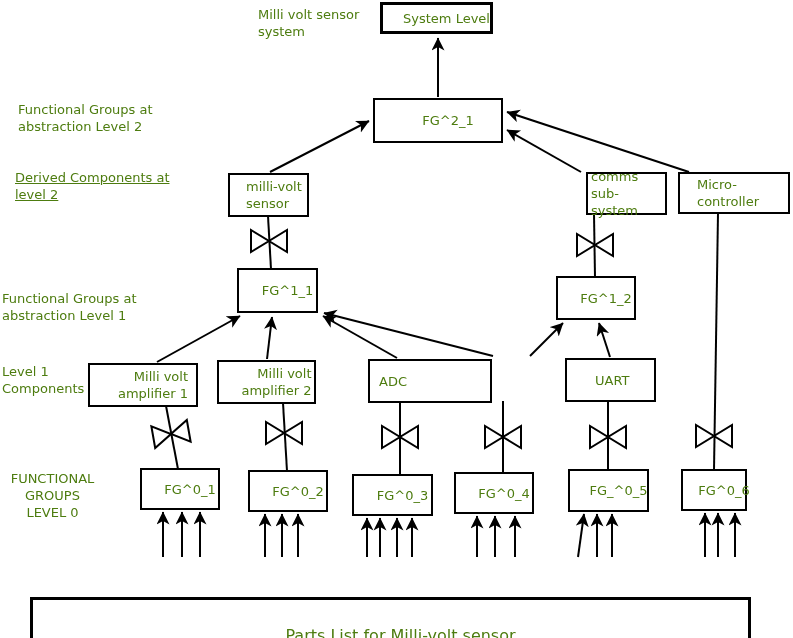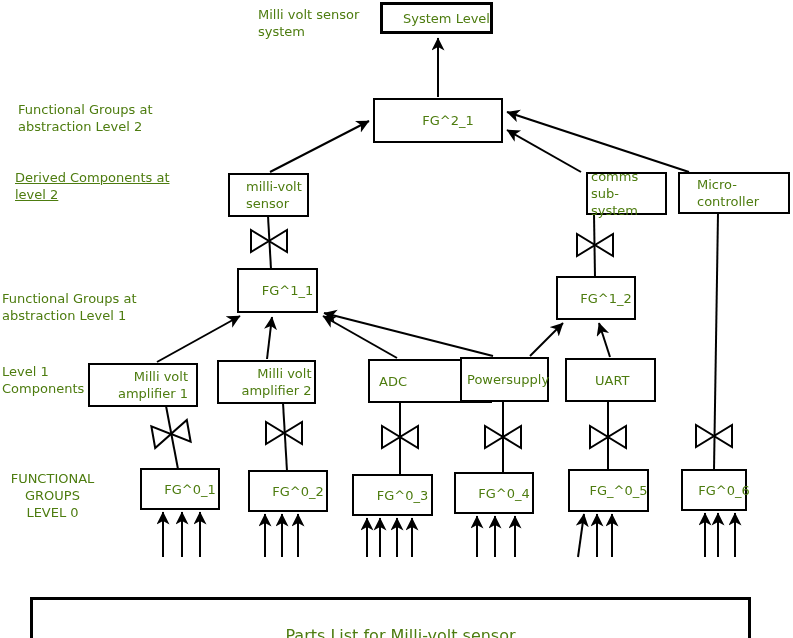--- a/index.html
+++ b/index.html
@@ -121,21 +121,20 @@
 controller</div>
 
   <div class="node center" style="left:237px;top:268px;width:81px;height:45px;">FG^1_1</div>
   <div class="node center" style="left:556px;top:276px;width:80px;height:44px;">FG^1_2</div>
 
   <div class="node center" style="left:88px;top:363px;width:110px;height:44px;">Milli volt
 amplifier 1</div>
   <div class="node center" style="left:217px;top:360px;width:99px;height:44px;">Milli volt
 amplifier 2</div>
   <div class="node" style="left:347px;top:359px;width:124px;height:44px;padding-left:9px;margin-left:21px;">ADC</div>
-  <div class="node" style="left:460px;top:357px;width:89px;height:45px;padding-left:5px;">Powersupply</div>
   <div class="node" style="left:565px;top:358px;width:91px;height:44px;padding-left:28px;">UART</div>
 
   <div class="node center" style="left:140px;top:468px;width:80px;height:42px;">FG^0_1</div>
   <div class="node center" style="left:248px;top:470px;width:80px;height:42px;">FG^0_2</div>
   <div class="node center" style="left:352px;top:474px;width:81px;height:42px;">FG^0_3</div>
   <div class="node center" style="left:454px;top:472px;width:80px;height:42px;">FG^0_4</div>
   <div class="node center" style="left:568px;top:469px;width:81px;height:43px;">FG_^0_5</div>
   <div class="node center" style="left:681px;top:469px;width:66px;height:42px;">FG^0_6</div>
 
   <div class="node center thick" style="left:30px;top:558px;width:721px;height:77px;font-size:16px;margin-top:39px;">Parts List for Milli-volt sensor</div>

